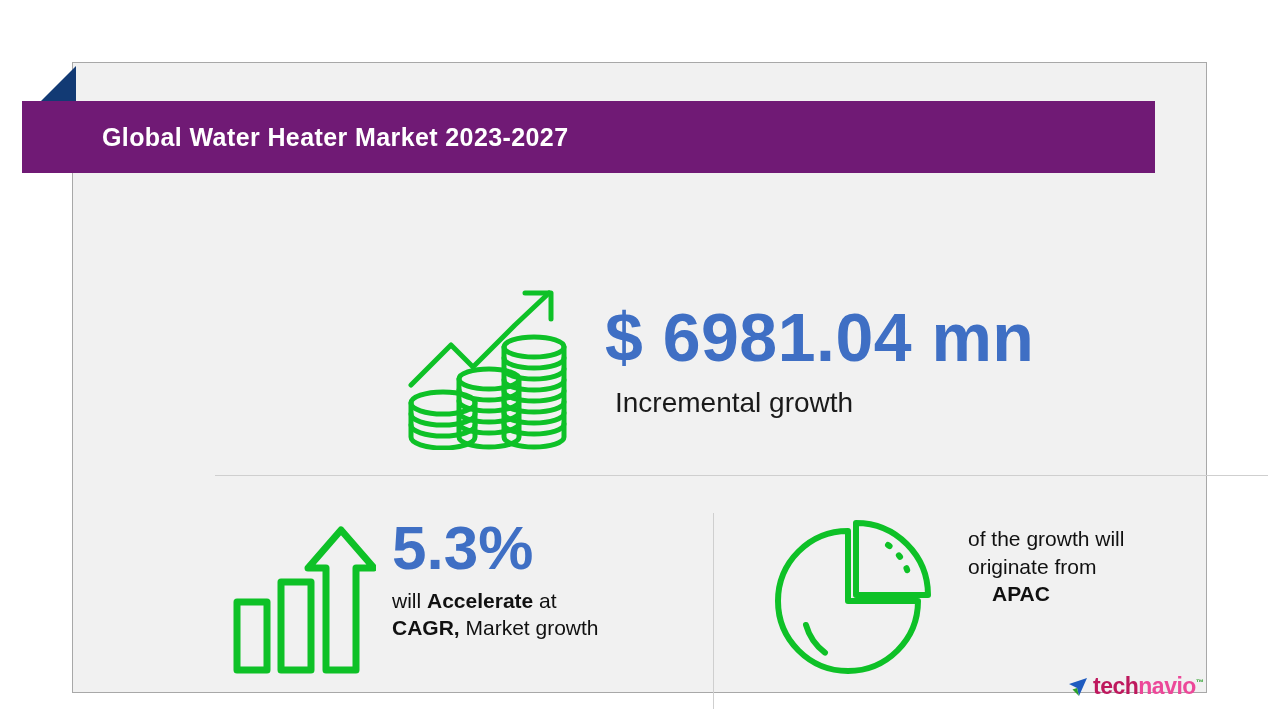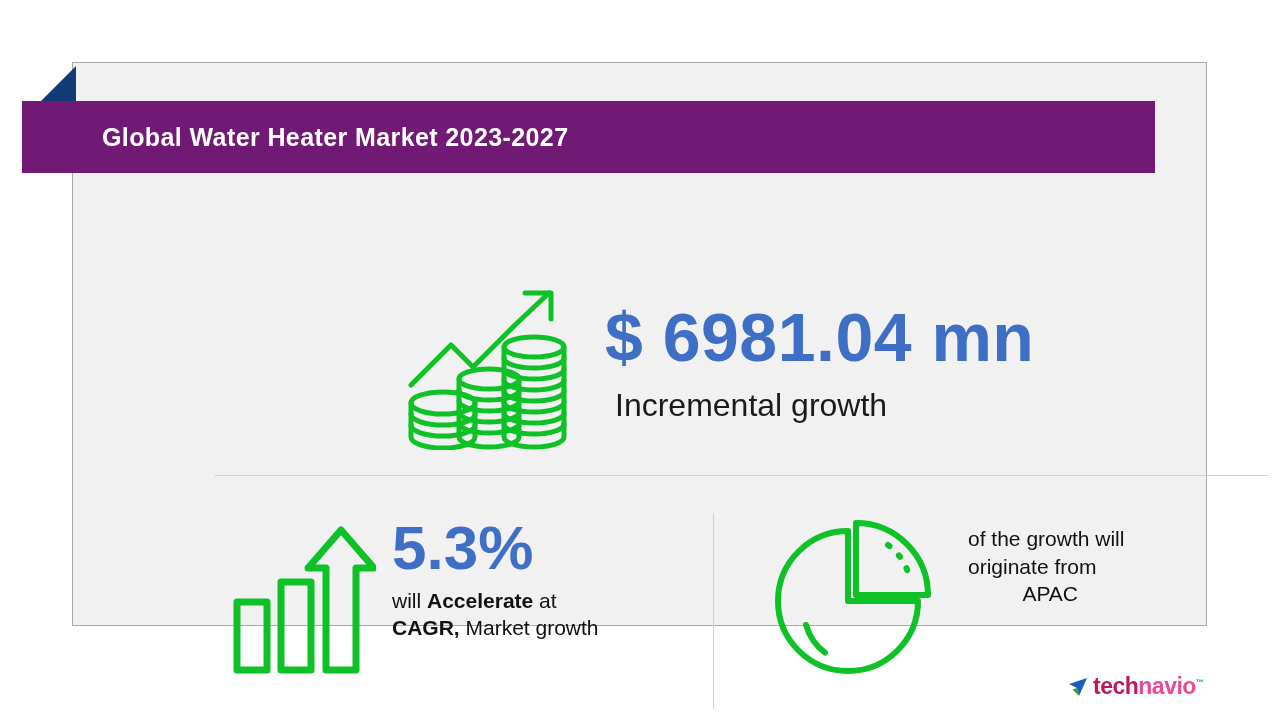--- a/index.html
+++ b/index.html
@@ -14,21 +14,21 @@
     overflow: hidden;
     position: relative;
   }
 
   
   .card {
     position: absolute;
     left: 72px;
     top: 62px;
     width: 1135px;
-    height: 564px;
+    height: 631px;
     background: #f1f1f1;
     border: 1px solid #a8a8a8;
     box-sizing: border-box;
   }
 
   
   .fold {
     position: absolute;
     left: 40px;
     top: 66px;
@@ -100,21 +100,21 @@
   .big-value {
     color: #3f6fc4;
     font-size: 68px;
     font-weight: bold;
     line-height: 1;
     letter-spacing: 0.5px;
     white-space: nowrap;
   }
   .big-caption {
     color: #1a1a1a;
-    font-size: 32px;
+    font-size: 28px;
     margin-top: 16px;
     margin-left: 10px;
     font-weight: 400;
   }
 
   
   .stat-bottom-left {
     position: absolute;
     left: 158px;
     top: 455px;
@@ -158,24 +158,23 @@
   .desc {
     color: #111111;
     font-size: 21px;
     line-height: 1.32;
     margin-top: 8px;
     max-width: 320px;
   }
   .desc b { font-weight: bold; }
   .desc-line { white-space: nowrap; }
   .apac-line {
-    font-weight: normal;
-    margin-left: 8px;
+    font-weight: bold;
+    margin-left: 24px;
     white-space: nowrap;
-    text-align: center;
   }
 
   
   .logo {
     position: absolute;
     left: 1068px;
     top: 675px;
     display: flex;
     align-items: center;
   }

